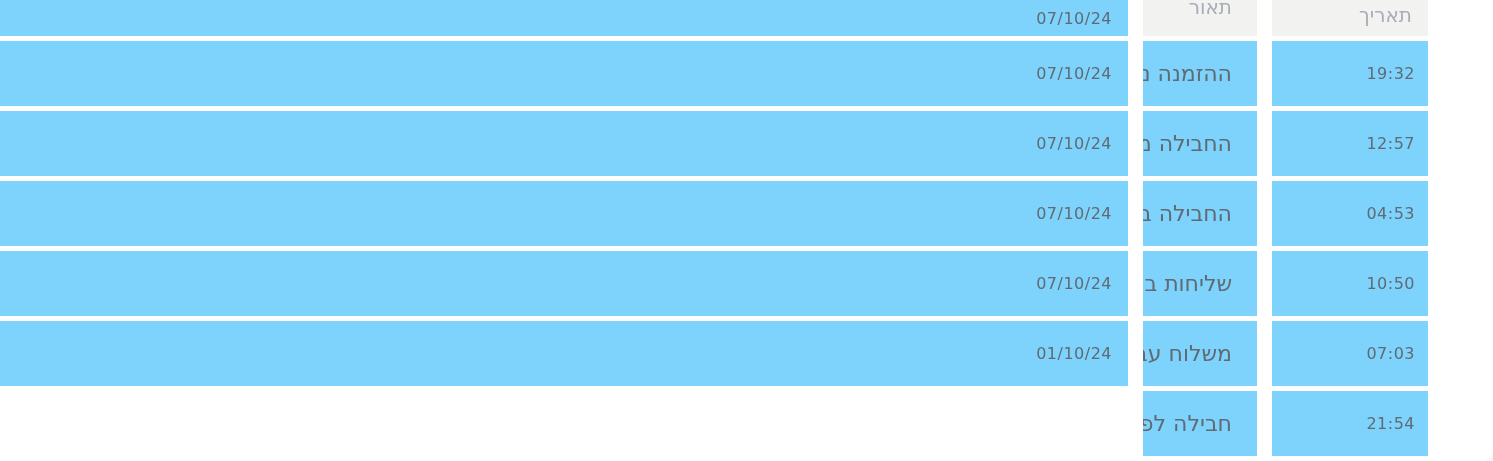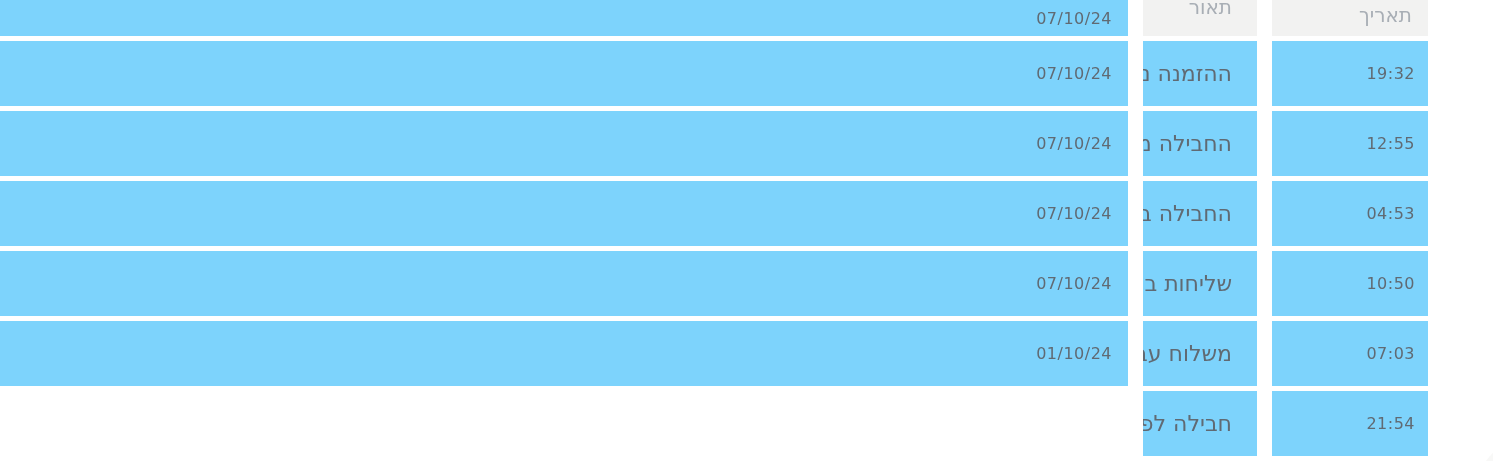--- a/index.html
+++ b/index.html
@@ -103,21 +103,21 @@
     <div class="cell desc-cell">
       <span class="desc-text">ההזמנה נסגרה / delivered or closed – משלוח נמסר לנמען</span>
     </div>
   </div>
 
   <div class="row-wrap">
     <div class="cell date-cell">
       <span class="num">07/10/24</span>
     </div>
     <div class="cell time-cell">
-      <span class="num">12:55</span>
+      <span class="num">12:57</span>
     </div>
     <div class="cell desc-cell">
       <span class="desc-text">החבילה ממתינה לאיסוף מנקודת החלוקה / at pickup point</span>
     </div>
   </div>
 
   <div class="row-wrap">
     <div class="cell date-cell">
       <span class="num">07/10/24</span>
     </div>

